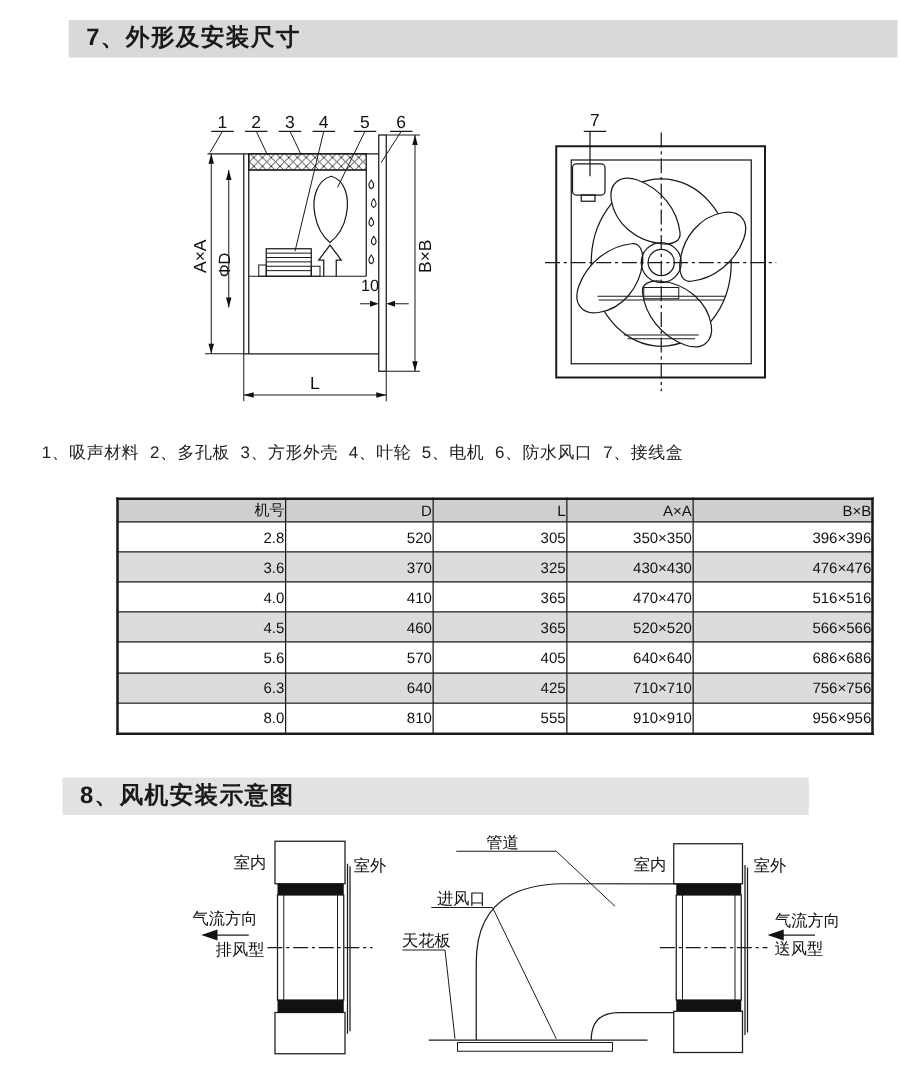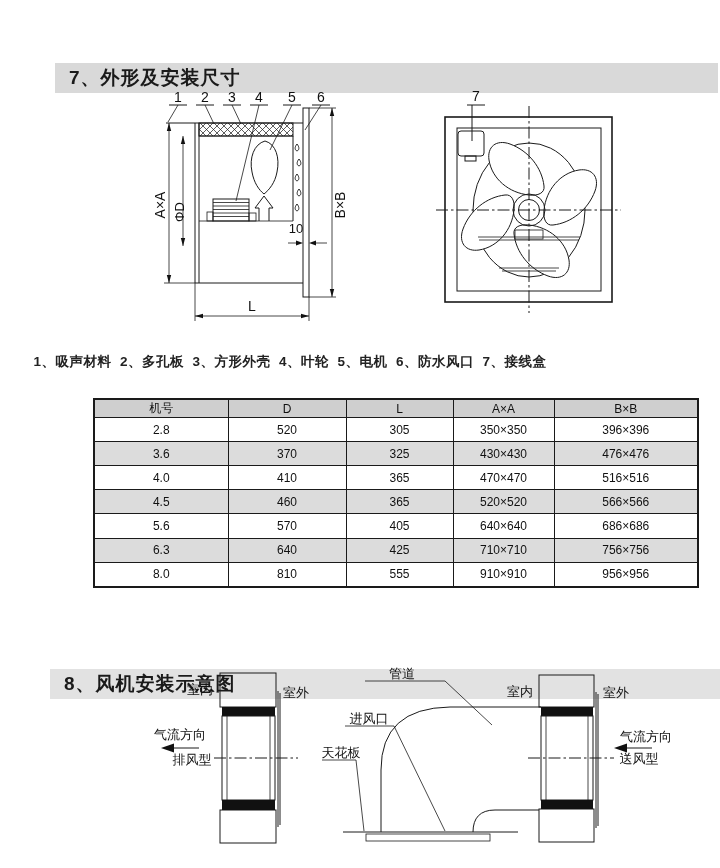--- a/index.html
+++ b/index.html
@@ -4,34 +4,34 @@
 <style>
   html,body{margin:0;padding:0;background:#fff;}
   .page{
     position:relative;width:720px;height:868px;background:#ffffff;
     font-family:"Liberation Sans","DejaVu Sans",sans-serif;color:#111;
     overflow:hidden;
   }
   .section-bar{
     position:absolute;background:#d9d9d9;height:30px;line-height:30px;
     font-size:19px;font-weight:bold;color:#1a1a1a;padding-left:14px;
-    box-sizing:border-box;letter-spacing:1px;margin-top:47px;
+    box-sizing:border-box;letter-spacing:1px;
   }
   .bar-7{left:55px;top:16px;width:663px;}
-  .bar-8{left:50px;top:622px;width:670px;background:#e2e2e2;}
+  .bar-8{left:50px;top:622px;width:597px;background:#e2e2e2;}
   .caption{
     position:absolute;left:0;top:353px;width:580px;text-align:center;
-    font-size:13.5px;color:#222;letter-spacing:0.5px;white-space:pre;font-weight:bold;
+    font-size:13.5px;color:#222;letter-spacing:0.5px;white-space:pre;
   }
   .dim-table{
     position:absolute;left:93px;top:398px;width:604px;height:190px;
     border-collapse:collapse;table-layout:fixed;font-size:12px;color:#111;
   }
   .dim-table th,.dim-table td{
-    border:1px solid #1a1a1a;text-align:center;vertical-align:middle;
+    border:1px solid #1a1a1a;text-align:right;vertical-align:middle;
     height:17px;padding:0;font-weight:normal;
   }
   .dim-table{border:2px solid #1a1a1a;}
   .dim-table thead th{background:#cfcfcf;}
   .dim-table tbody tr:nth-child(even){background:#dcdcdc;}
   .dim-table tbody tr:nth-child(odd){background:#ffffff;}
   svg{position:absolute;left:0;}
   svg text{font-family:"Liberation Sans","DejaVu Sans",sans-serif;fill:#111;}
   .ln{stroke:#1a1a1a;stroke-width:1;fill:none;}
   .lnthin{stroke:#1a1a1a;stroke-width:0.8;fill:none;}

